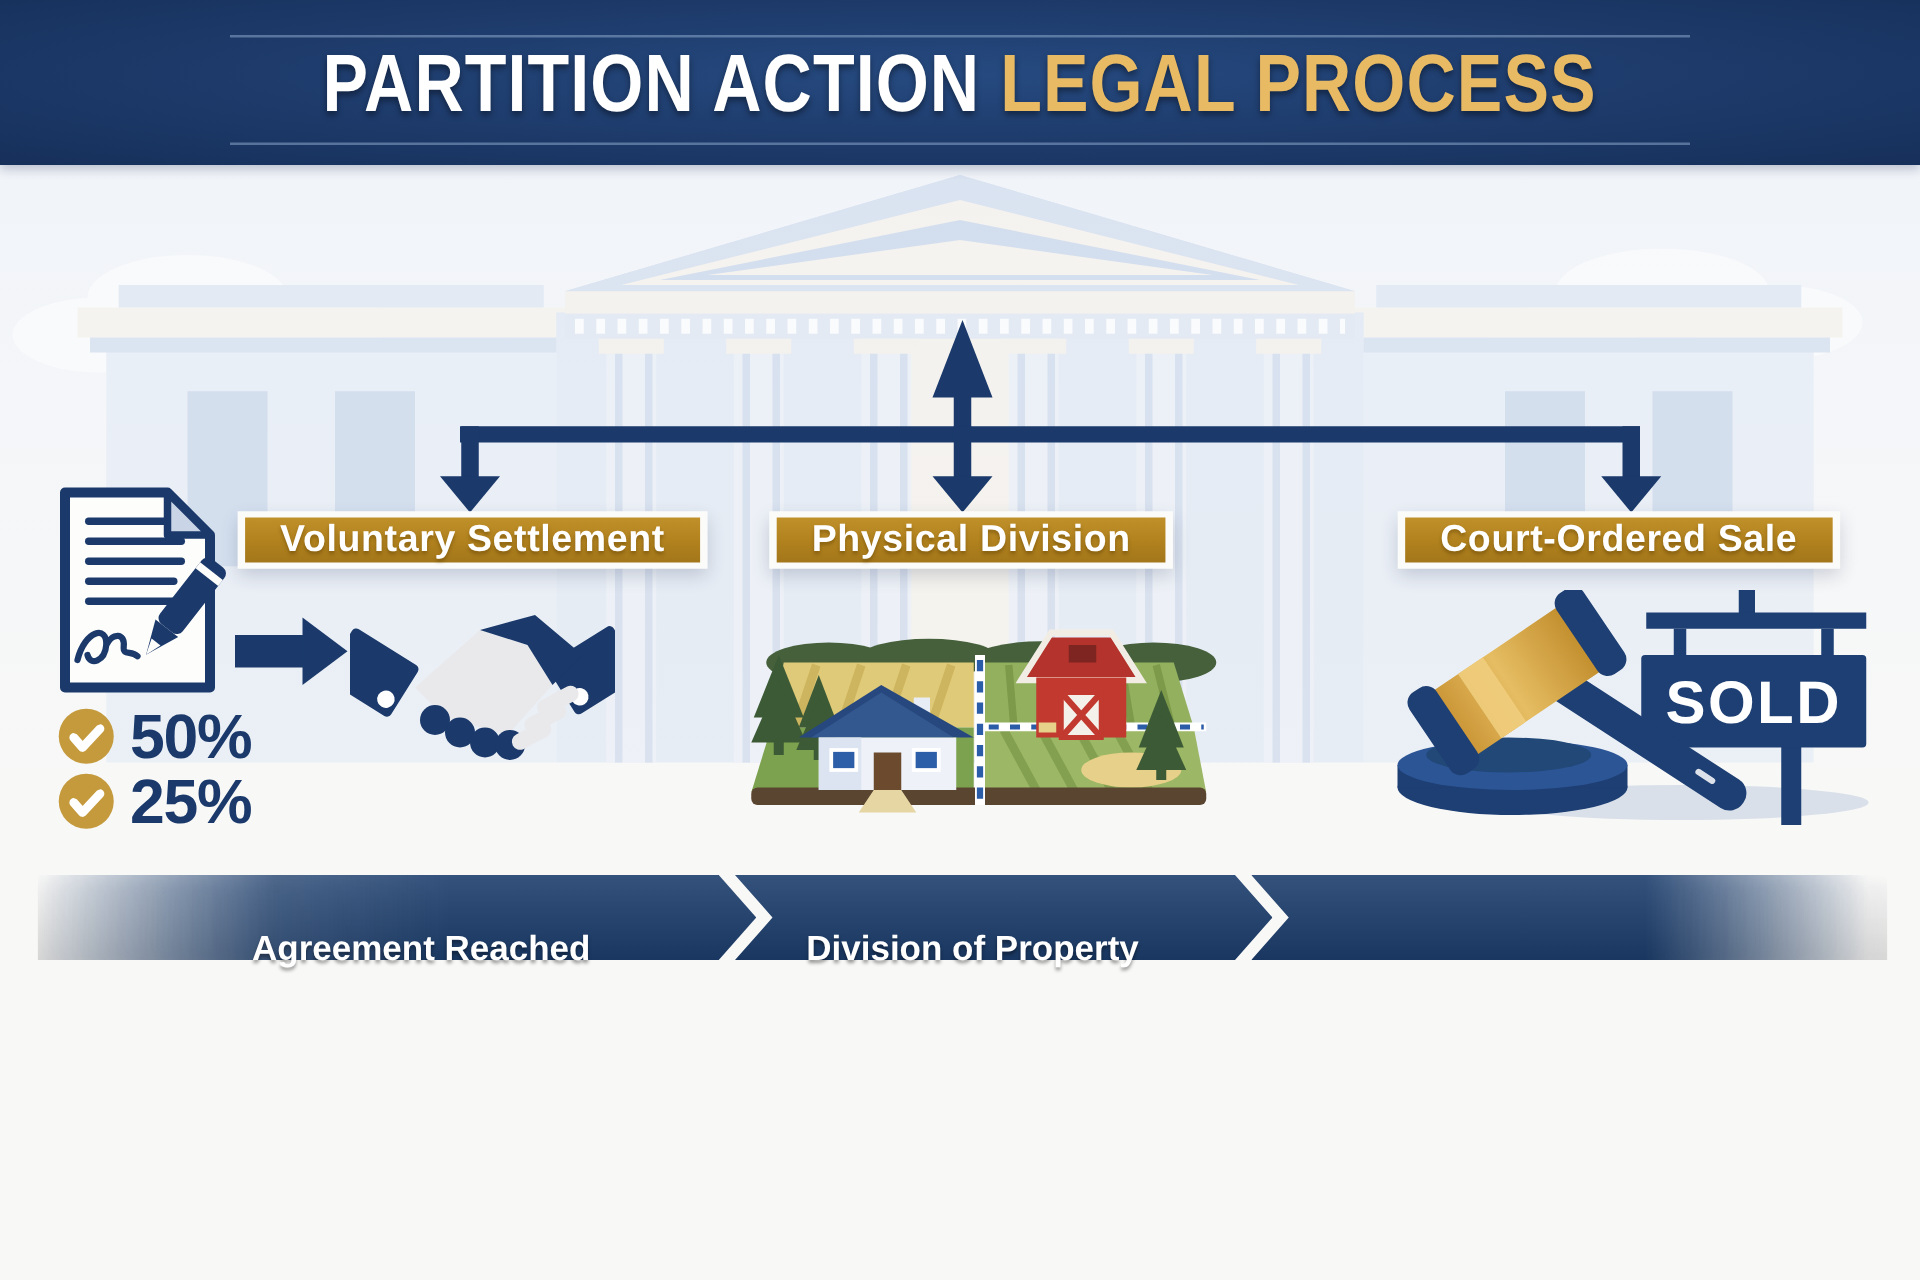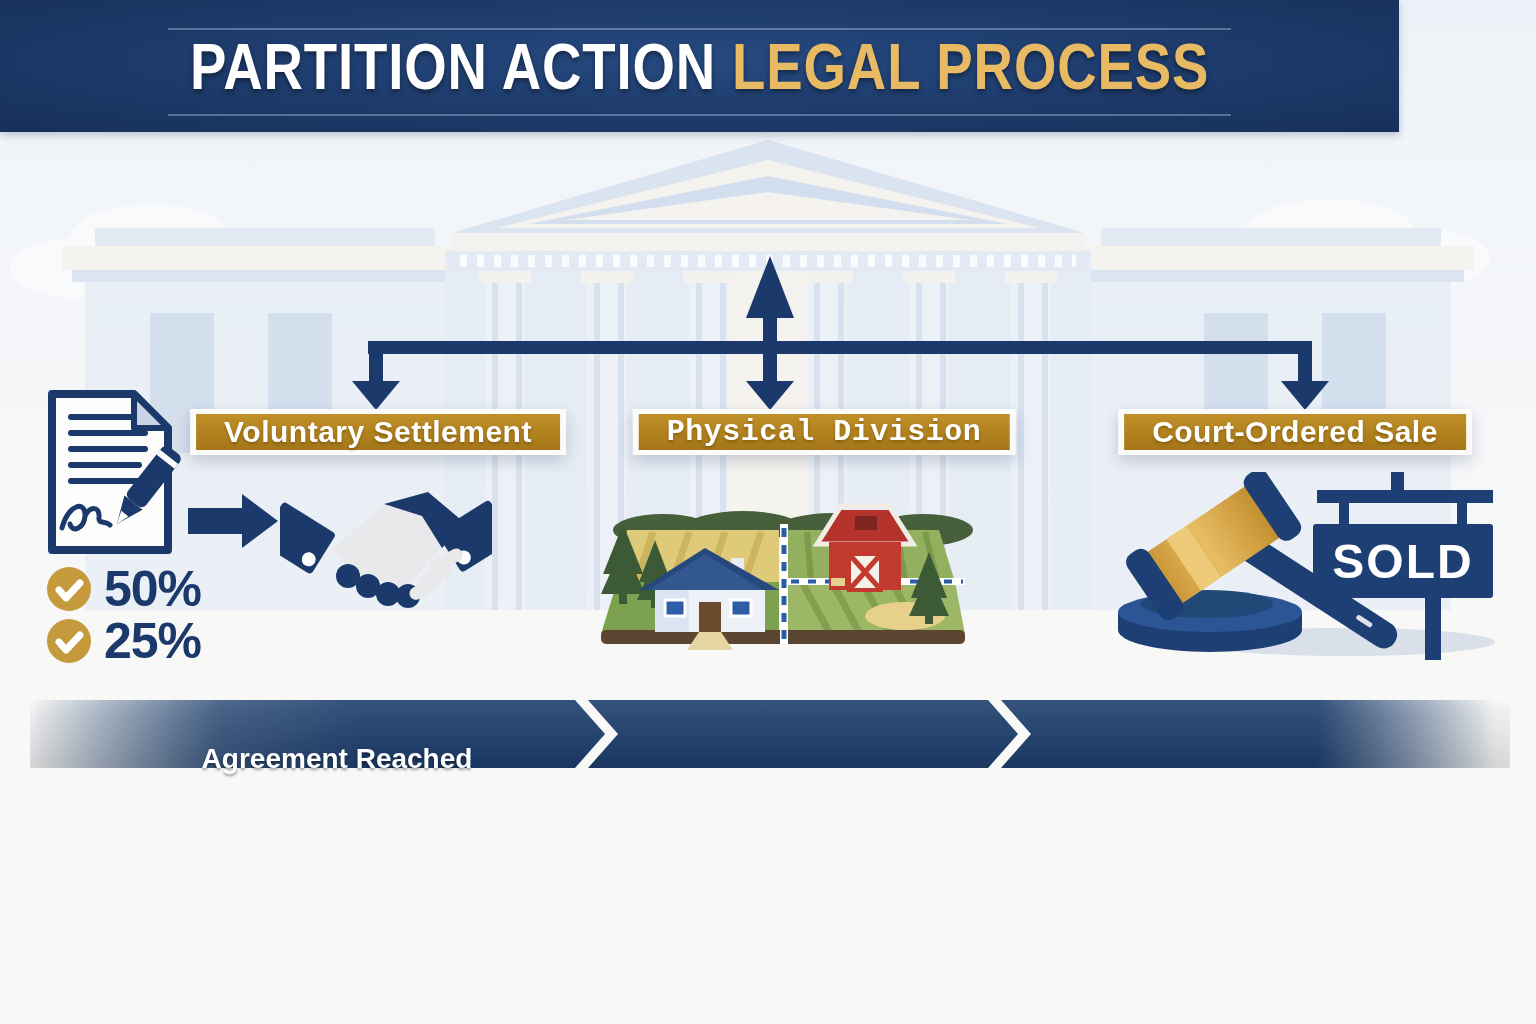--- a/index.html
+++ b/index.html
@@ -3,21 +3,21 @@
 <meta charset="utf-8">
 <style>
   html,body{margin:0;padding:0;background:#e9e9e9;}
   #stage{
     position:relative;width:1536px;height:1024px;overflow:hidden;
     background:linear-gradient(180deg,#eef2f8 0%,#f4f6f9 30%,#f8f8f7 62%,#f8f8f7 100%);
     font-family:"Liberation Sans", sans-serif;
   }
   
   .header{
-    position:absolute;left:0;top:0;width:1399px;height:132px;
+    position:absolute;left:0;top:0;width:1536px;height:132px;
     background:radial-gradient(ellipse at 50% 45%, #264a80 0%, #1d3a6a 55%, #16305a 100%);
     display:flex;align-items:center;justify-content:center;
     box-shadow:0 3px 8px rgba(20,40,80,.25);
   }
   .header .rule{position:absolute;left:12%;width:76%;height:2px;background:rgba(165,190,225,.45);}
   .rule.top{top:28px;} .rule.bot{top:114px;}
   .title{
     font-size:65px;font-weight:bold;letter-spacing:1px;white-space:nowrap;
     transform:scaleX(.84);transform-origin:center;
     text-shadow:0 3px 6px rgba(0,0,0,.4);
@@ -31,21 +31,21 @@
   
   .banner-wrap{
     position:absolute;top:409px;transform:translateX(-50%);
     background:#fbfbfa;padding:5px 6px;box-shadow:0 6px 14px rgba(30,45,80,.20);
   }
   .banner{
     background:linear-gradient(180deg,#c0902a 0%,#b0811d 55%,#a3761a 100%);
     color:#fff;font-weight:bold;font-size:30px;letter-spacing:.5px;white-space:nowrap;
     padding:1px 28px;text-shadow:0 2px 3px rgba(90,60,0,.45);
   }
-  .bw1{left:378px;} .bw2{left:824px;font-family:Liberation Mono, monospace;} .bw3{left:1295px;}
+  .bw1{left:378px;} .bw2{left:777px;} .bw3{left:1295px;}
   
   .icon-abs{position:absolute;}
   
   .share-row{position:absolute;display:flex;align-items:center;gap:12px;}
   .share-row .num{font-size:50px;font-weight:bold;color:#1b3a6b;letter-spacing:-1px;}
   .sr1{left:46px;top:560px;} .sr2{left:46px;top:612px;}
   
   .tseg{position:absolute;top:700px;height:68px;filter:drop-shadow(0 4px 6px rgba(20,40,80,.22));}
   .tseg1{left:30px;width:575px;
     background:linear-gradient(180deg,rgba(255,255,255,.10),rgba(0,0,0,.12)),
@@ -374,14 +374,15 @@
       <rect x="82" y="42" width="24" height="62" fill="#f0cd7d" opacity=".9"></rect>
       <rect x="34" y="34" width="26" height="78" rx="10" fill="#1e3f73"></rect>
       <rect x="176" y="34" width="26" height="78" rx="10" fill="#1e3f73"></rect>
     </g>
   </svg>
 
   <div class="tseg tseg1"></div>
   <div class="tseg tseg2"></div>
   <div class="tseg tseg3"></div>
   <div class="tlabel tl1">Agreement Reached</div>
+  <div class="tlabel tl2">Division of Property</div>
 
 </div>
 
 </body></html>

